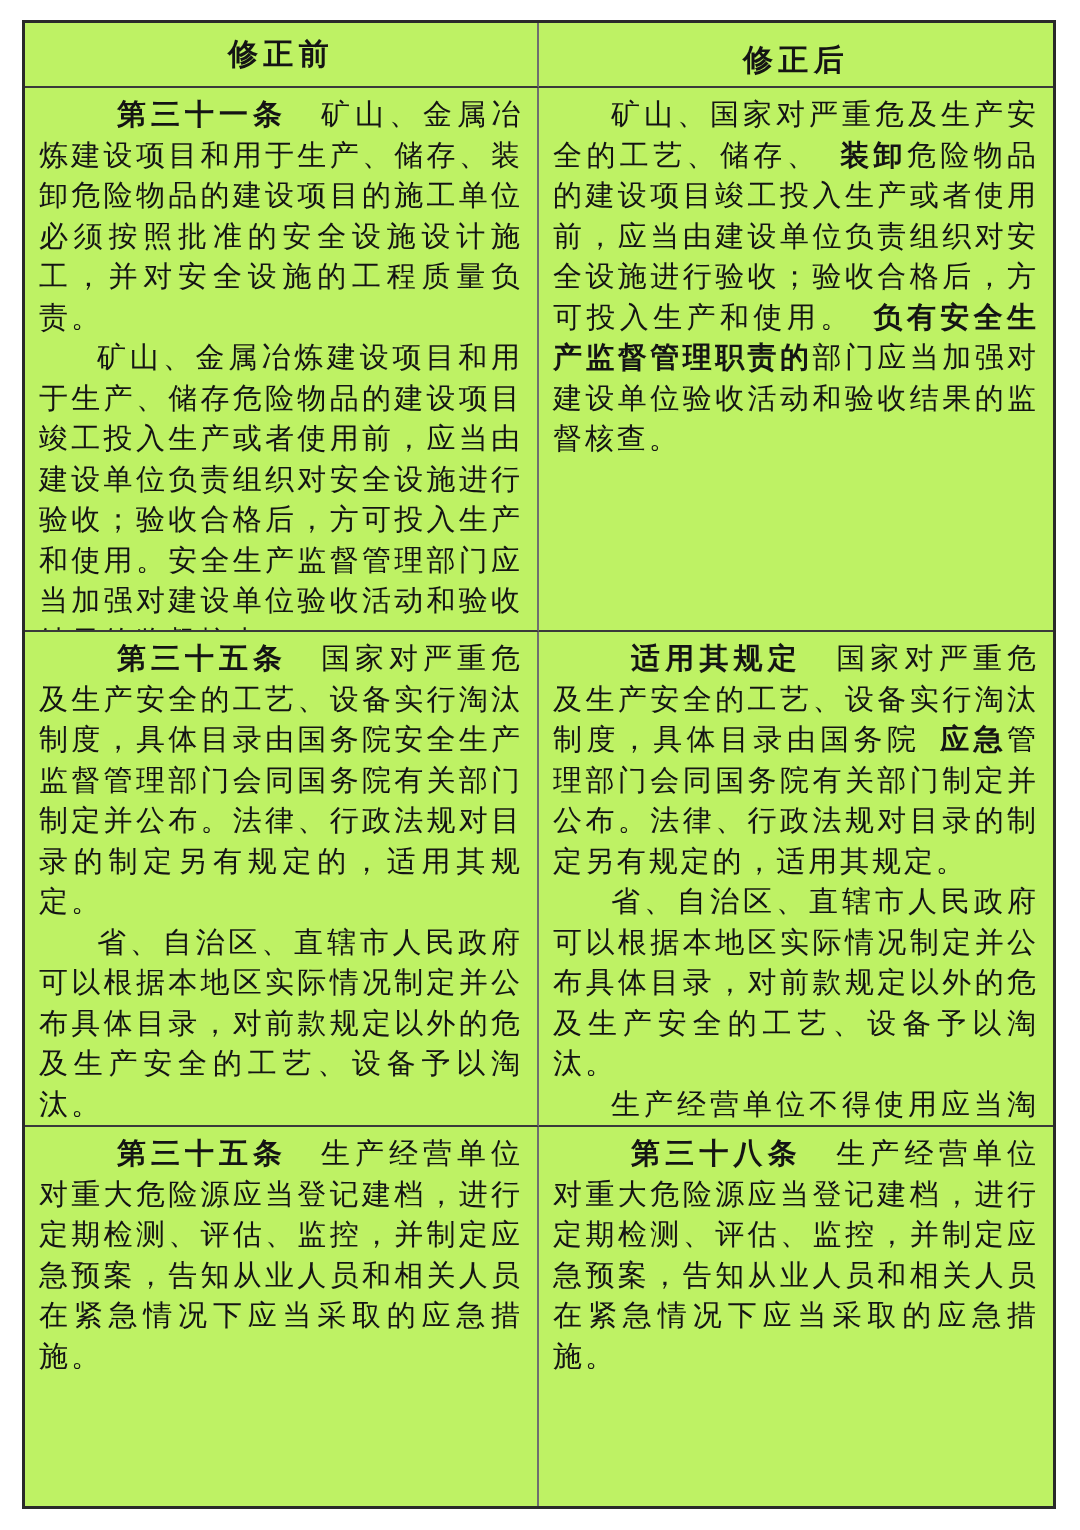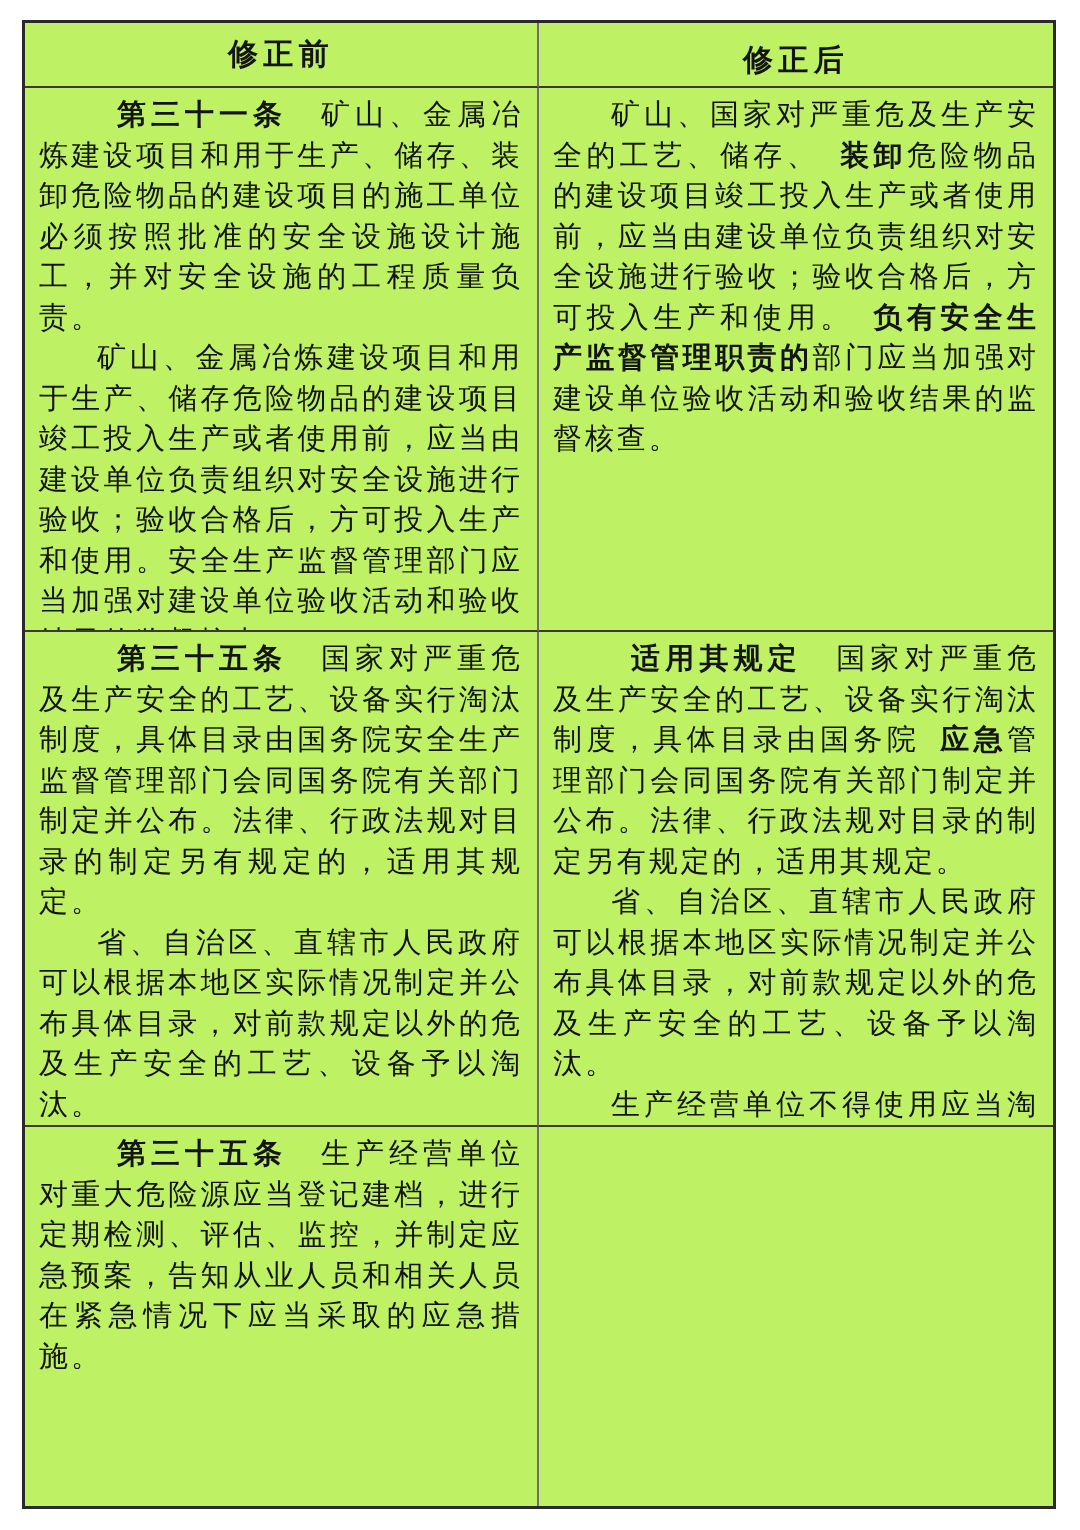--- a/index.html
+++ b/index.html
@@ -67,14 +67,15 @@
     </div>
     <div class="cell" style="border-bottom-color: rgb(58, 58, 58); color: rgb(20, 20, 20);">
       <p class="para"><span class="seg bold">适用其规定</span><span class="seg">　国家对严重危及生产安全的工艺、设备实行淘汰制度，具体目录由国务院</span><span class="seg bold">应急</span><span class="seg">管理部门会同国务院有关部门制定并公布。法律、行政法规对目录的制定另有规定的，适用其规定。</span></p>
       <p class="para"><span class="seg">省、自治区、直辖市人民政府可以根据本地区实际情况制定并公布具体目录，对前款规定以外的危及生产安全的工艺、设备予以淘汰。</span></p>
       <p class="para"><span class="seg">生产经营单位不得使用应当淘汰的危及生产安全的工艺、设备。</span></p>
     </div>
     <div class="cell col-l row-last" style="border-bottom-color: rgb(58, 58, 58); color: rgb(20, 20, 20); border-right-color: rgb(111, 111, 111);">
       <p class="para"><span class="seg bold">第三十五条</span><span class="seg">　生产经营单位对重大危险源应当登记建档，进行定期检测、评估、监控，并制定应急预案，告知从业人员和相关人员在紧急情况下应当采取的应急措施。</span></p>
     </div>
     <div class="cell row-last" style="border-bottom-color: rgb(58, 58, 58); color: rgb(20, 20, 20);">
+      <p class="para"><span class="seg bold">第三十八条</span><span class="seg">　生产经营单位对重大危险源应当登记建档，进行定期检测、评估、监控，并制定应急预案，告知从业人员和相关人员在紧急情况下应当采取的应急措施。</span></p>
     </div>
   </div>
 
 </body></html>

